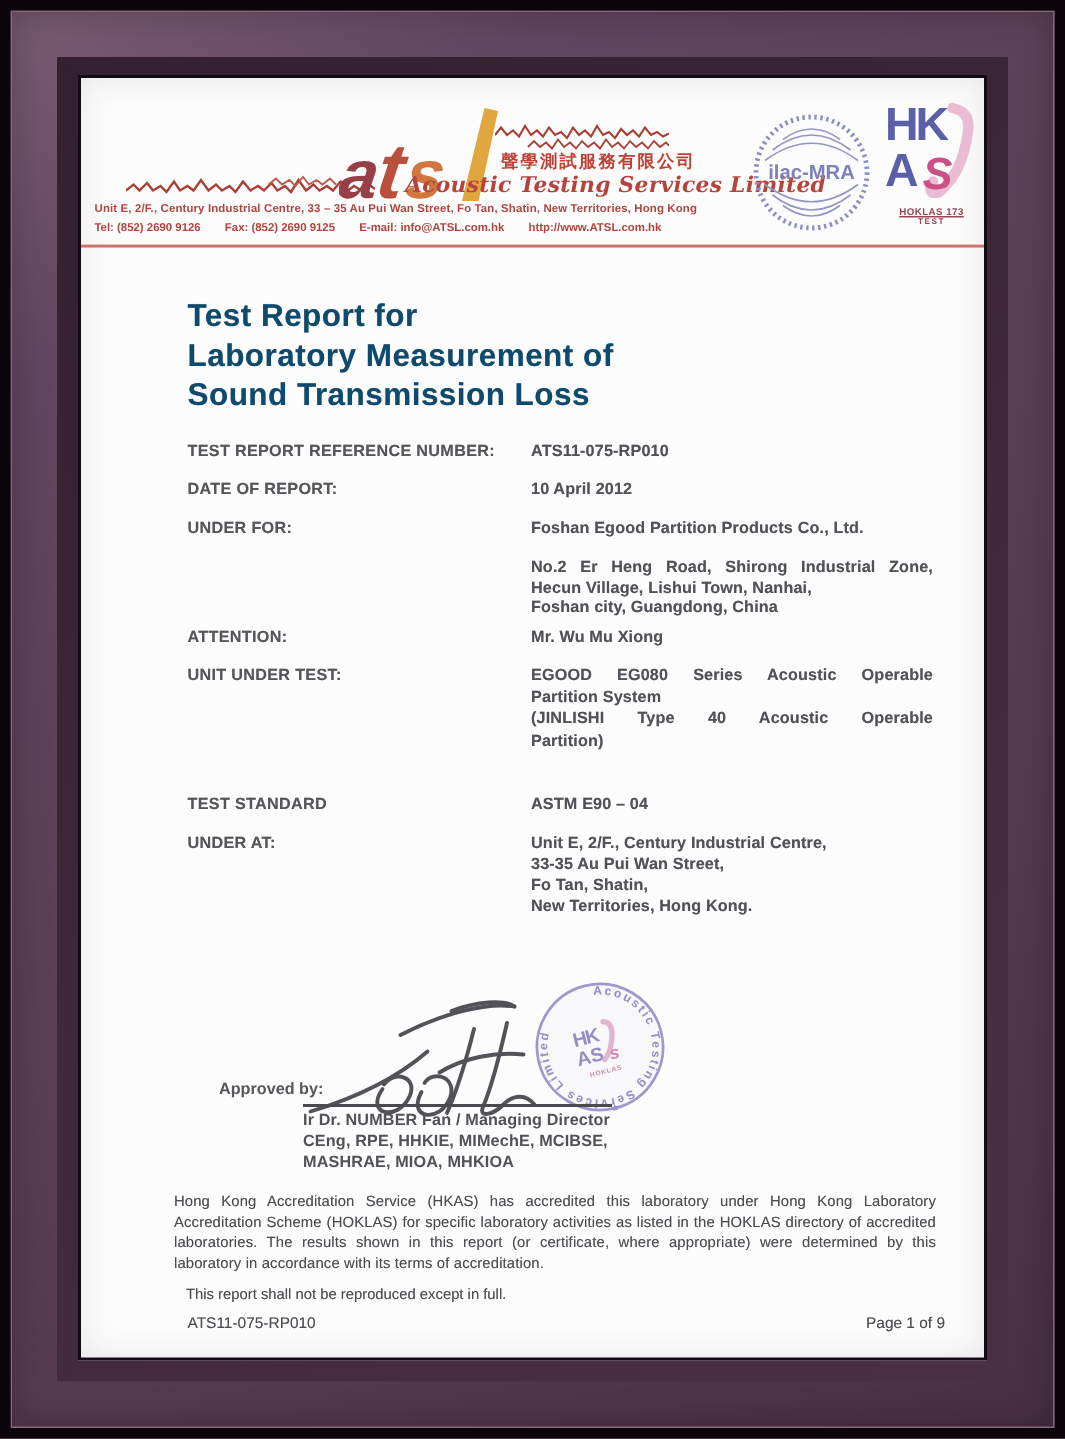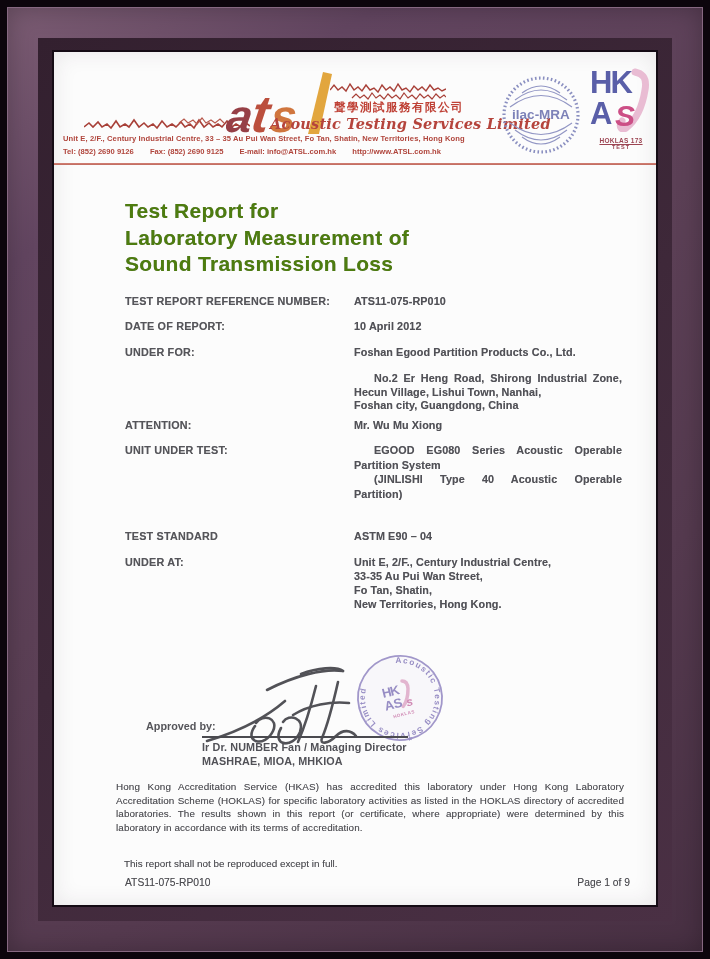--- a/index.html
+++ b/index.html
@@ -50,21 +50,21 @@
   .addr2 {
     left:9px; top:95px; width:470px;
     color:#b0453c; font-size:7.6px; font-weight:bold; white-space:nowrap;
   }
   .addr2 span { margin-right:14px; }
   .header-rule { left:0; right:0; top:111px; height:2px; background:linear-gradient(#d28176,#c06a5e); }
 
   
   .title {
     left:71px; top:146px; width:420px;
-    color:#4d7c0f; font-size:21px; font-weight:bold; line-height:26.5px; letter-spacing:.3px;
+    color:#0c4a6e; font-size:21px; font-weight:bold; line-height:26.5px; letter-spacing:.3px;
     text-shadow:0 0 .5px rgba(84,84,90,.55);
   }
 
   
   .lbl {
     left:71px; width:228px;
     color:#55555a; font-size:10.8px; font-weight:bold; letter-spacing:.2px;
     text-shadow:0 0 .4px rgba(85,85,90,.5);
   }
   .val {
@@ -73,35 +73,35 @@
     text-shadow:0 0 .4px rgba(85,85,90,.5);
   }
   .r-ref   { top:243px; }
   .r-date  { top:268px; }
   .r-for   { top:294px; }
   .r-addr  { top:320px; line-height:13.6px; }
   .r-attn  { top:367px; }
   .r-unit  { top:391px; line-height:14.6px; }
   .r-std   { top:478px; }
   .r-at    { top:503px; line-height:14px; }
-  .stretch { text-align:justify; text-align-last:justify;margin-left:20px; }
+  .stretch { text-align:justify; text-align-last:justify; }
 
   
   .sig-scribble { left:135px; top:592px; width:185px; height:104px; }
   .stamp { left:294px; top:594px; width:104px; height:104px; opacity:.9; }
   .approved { left:92px; top:668px; color:#55555a; font-size:10.8px; font-weight:bold; }
   .sig-line { left:148px; top:684px; width:206px; height:0; border-top:2px solid #4a4a4f; }
   .signer {
     left:148px; top:689px; width:260px;
     color:#515157; font-size:10.8px; font-weight:bold; line-height:13.8px; letter-spacing:.1px;
   }
 
   
   .accreditation {
-    left:62px; top:728px; width:508px;
+    left:62px; top:743px; width:508px;
     color:#4c4c51; font-size:9.9px; line-height:13.7px; letter-spacing:.1px;
     text-align:justify; text-shadow:0 0 .4px rgba(76,76,81,.45);
   }
   .repro-note { left:70px; top:806px; width:400px; color:#4c4c51; font-size:9.9px; text-shadow:0 0 .4px rgba(76,76,81,.45); }
   .bottom-row {
     left:71px; top:825px; width:505px;
     display:flex; justify-content:space-between;
     color:#4c4c51; font-size:10.3px; text-shadow:0 0 .4px rgba(76,76,81,.45);
   }
 </style>
@@ -243,20 +243,21 @@
           <text x="57" y="62" font-size="12" font-style="italic" fill="#cc7fae">s</text>
           <text x="52" y="70" text-anchor="middle" font-size="4.5" fill="#cc7fae" letter-spacing=".5">HOKLAS</text>
         </g>
       </g>
     </svg>
 
     <div class="approved">Approved by:</div>
     <div class="sig-line"></div>
     <div class="signer">
       <div>Ir Dr. NUMBER Fan / Managing Director</div>
+      <div>CEng, RPE, HHKIE, MIMechE, MCIBSE,</div>
       <div>MASHRAE, MIOA, MHKIOA</div>
     </div>
 
     <div class="accreditation">Hong Kong Accreditation Service (HKAS) has accredited this laboratory under Hong Kong Laboratory Accreditation Scheme (HOKLAS) for specific laboratory activities as listed in the HOKLAS directory of accredited laboratories. The results shown in this report (or certificate, where appropriate) were determined by this laboratory in accordance with its terms of accreditation.</div>
     <div class="repro-note">This report shall not be reproduced except in full.</div>
     <div class="bottom-row">
       <span>ATS11-075-RP010</span>
       <span>Page 1 of 9</span>
     </div>
 

